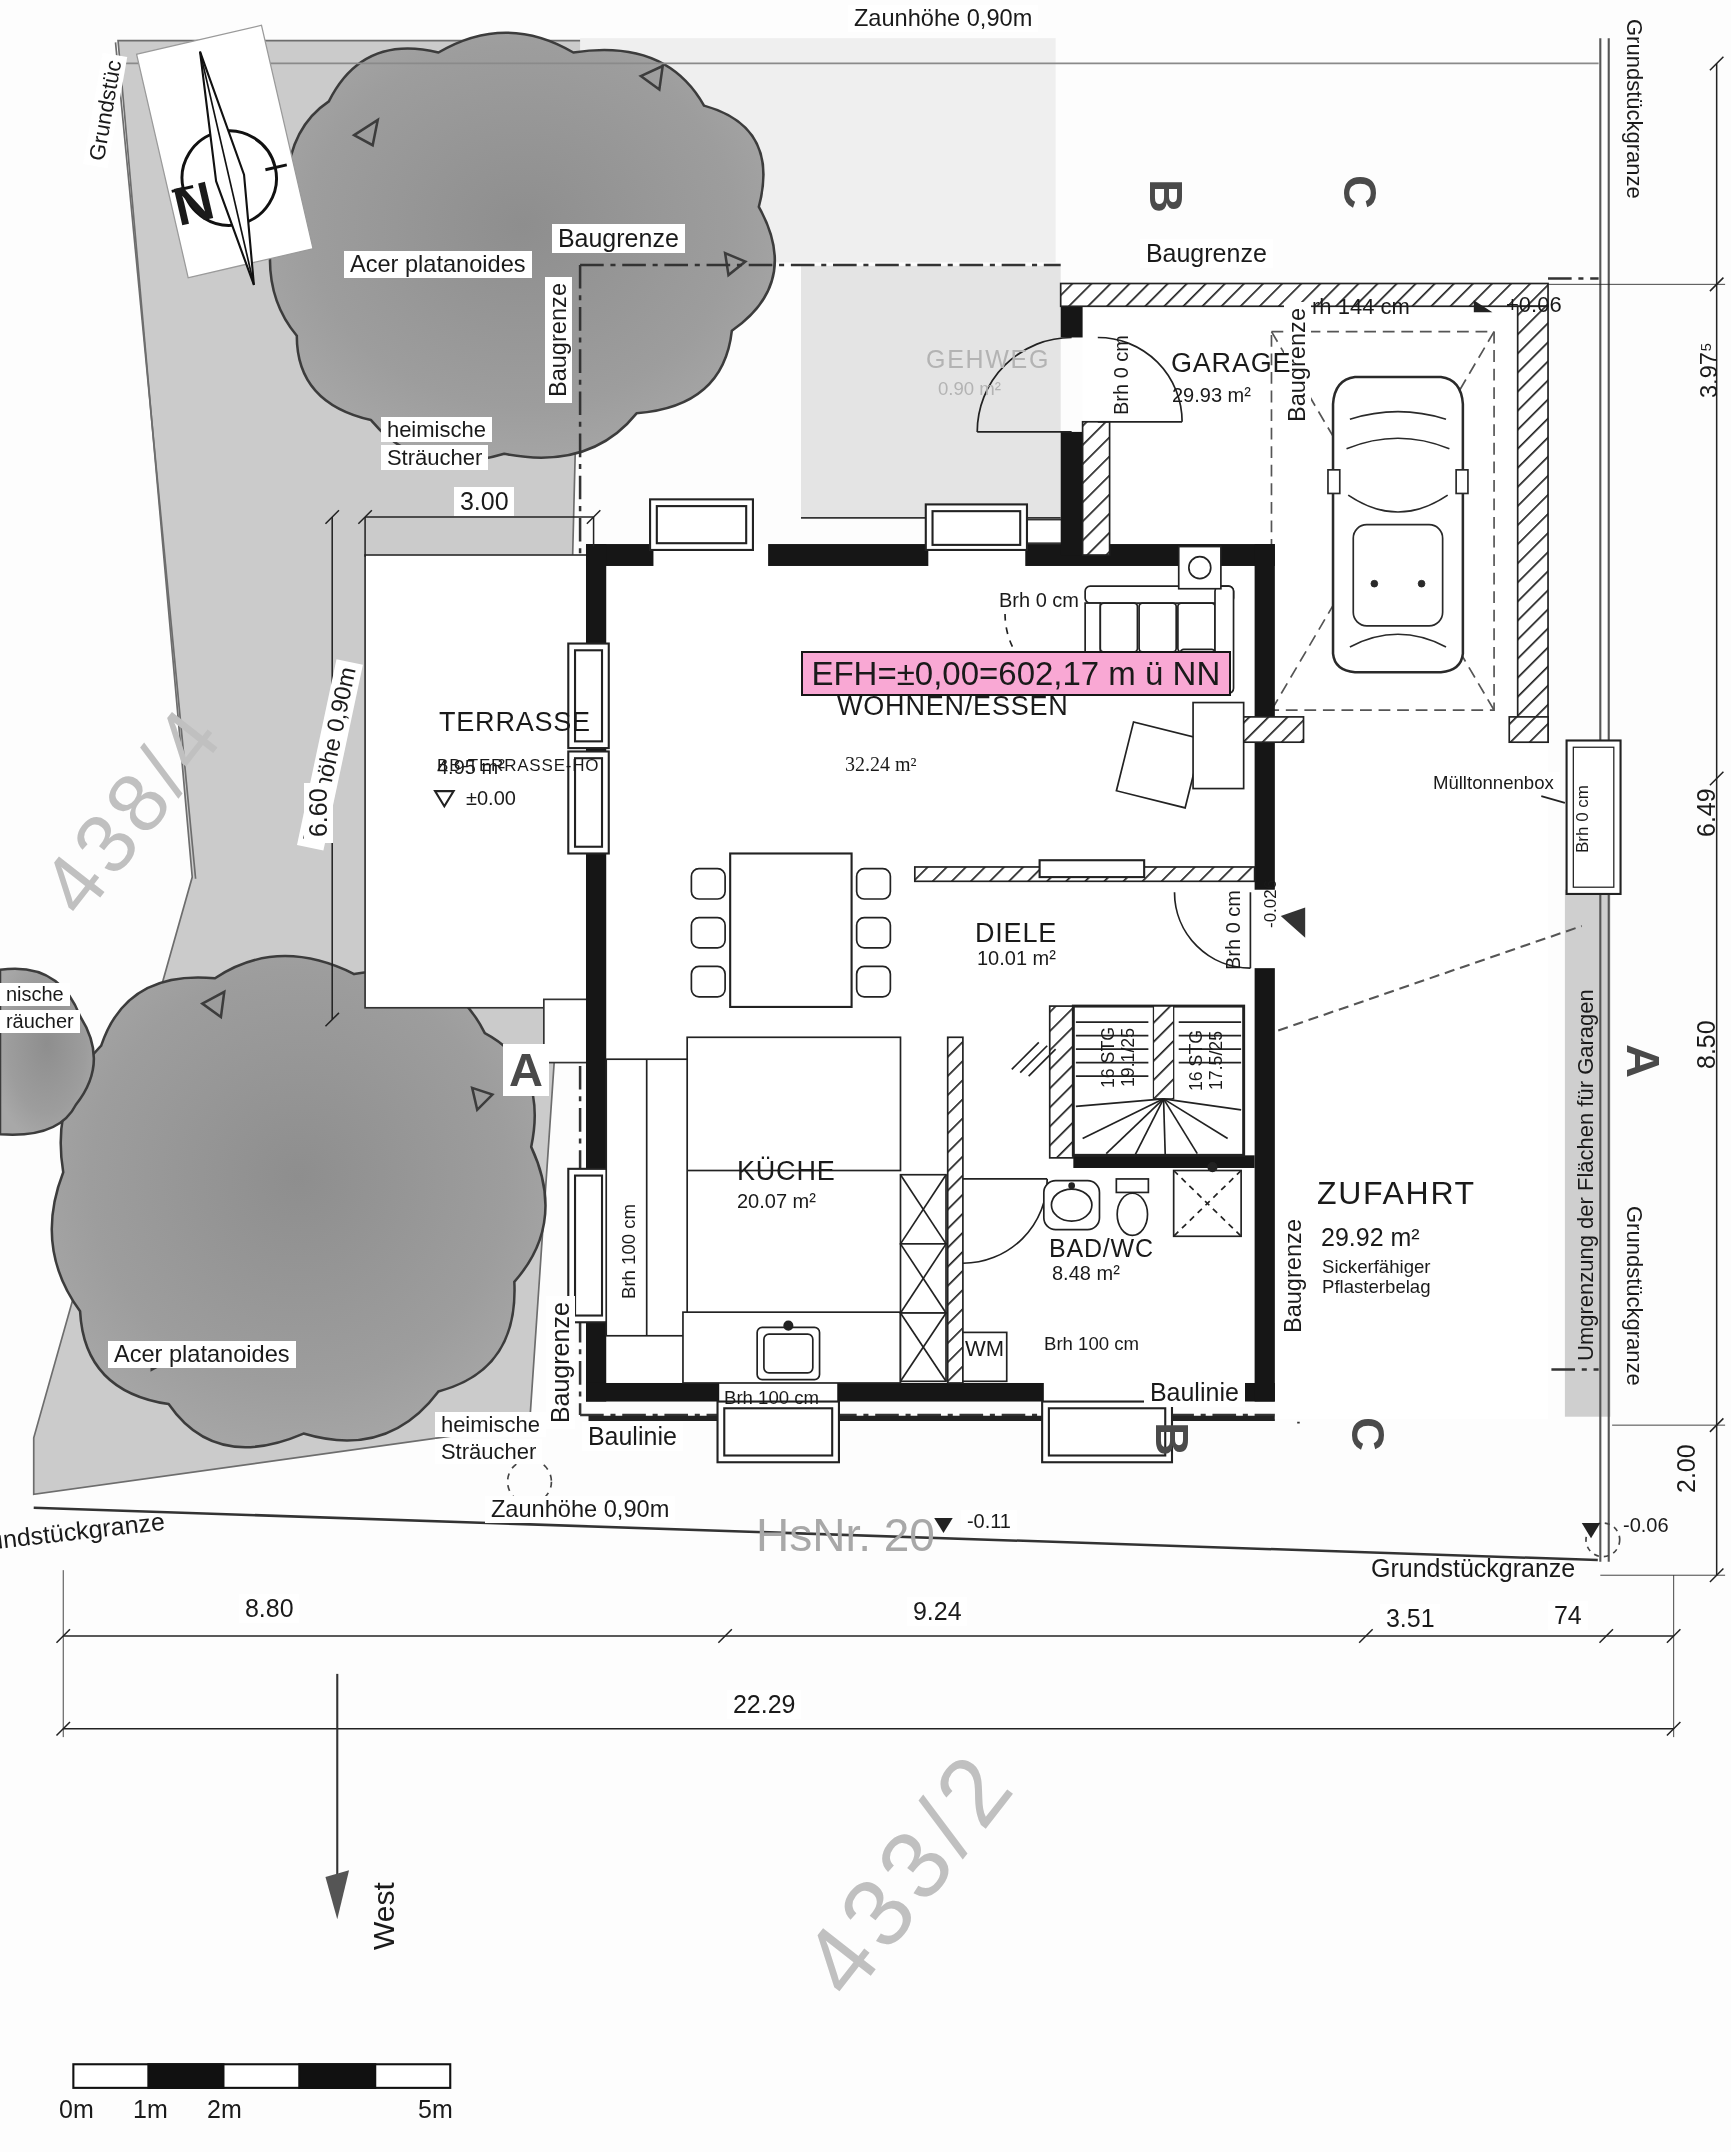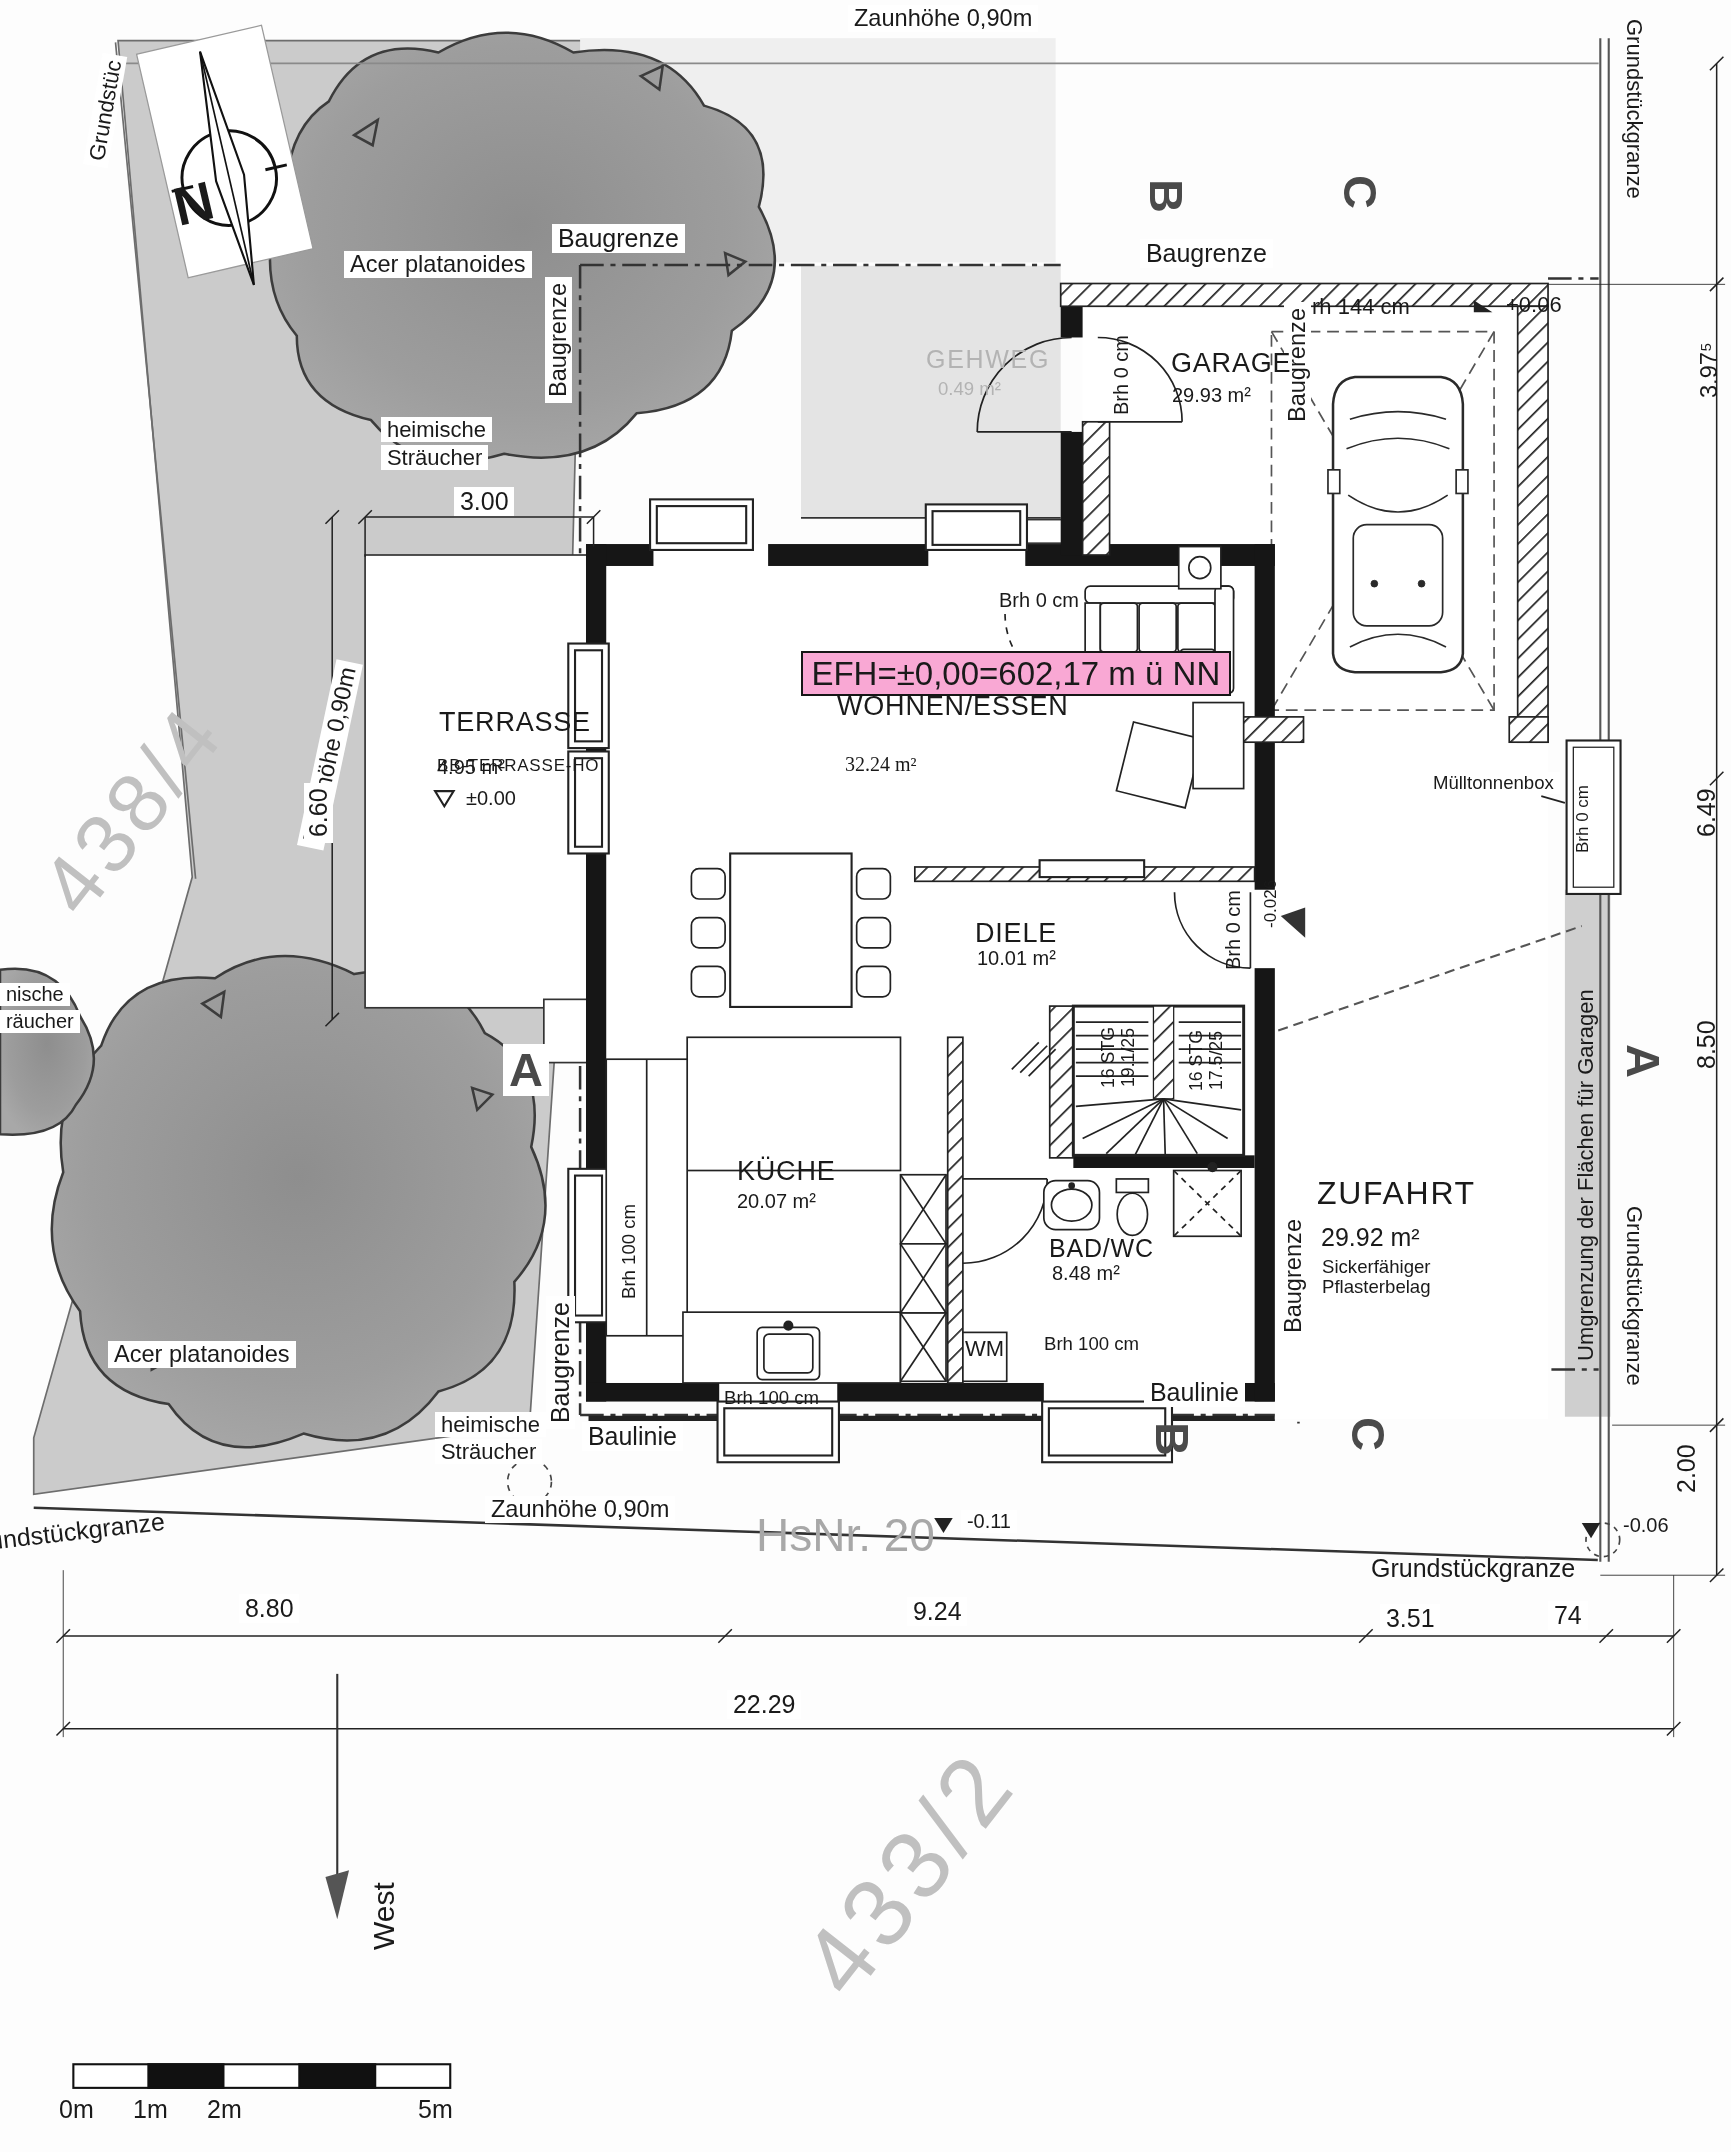--- a/index.html
+++ b/index.html
@@ -329,21 +329,21 @@
 <div class="lbl bg" style="left:1140px;top:239px;font-size:25px;">Baugrenze</div>
 <div class="lbl sec v90" style="left:1191px;top:179px;">B</div>
 <div class="lbl sec v90" style="left:1385px;top:175px;">C</div>
 <div class="lbl bg v" style="left:1284px;top:428px;font-size:23.6px;">Baugrenze</div>
 <div class="lbl" style="left:1312px;top:295px;font-size:22px;">rh 144 cm</div>
 <div class="lbl" style="left:1506px;top:293px;font-size:22px;">+0.06</div>
 <div class="lbl room" style="left:1171px;top:349px;">GARAGE</div>
 <div class="lbl area" style="left:1172px;top:385px;">29.93 m²</div>
 <div class="lbl v" style="left:1111px;top:415px;font-size:20px;">Brh 0 cm</div>
 <div class="lbl gray" style="left:926px;top:346px;font-size:25px;letter-spacing:1.7px;">GEHWEG</div>
-<div class="lbl gray" style="left:938px;top:379px;font-size:18.6px;">0.49 m²</div>
+<div class="lbl gray" style="left:938px;top:379px;font-size:18.6px;">0.90 m²</div>
 <div class="lbl bg" style="left:297px;top:845px;font-size:23.6px;transform:rotate(-78deg);transform-origin:0 0;">Zaunhöhe 0,90m</div>
 <div class="lbl wmk" style="left:23.6px;top:875px;font-size:84px;letter-spacing:5px;transform:rotate(-52deg);transform-origin:0 0;">438/4</div>
 <div class="lbl efhbox" style="left:801px;top:651px;">EFH=±0,00=602,17 m ü NN</div>
 <div class="lbl room" style="left:837px;top:692px;">WOHNEN/ESSEN</div>
 <div class="lbl area" style="left:845px;top:754px;font-family:Liberation Serif, serif;">32.24 m²</div>
 <div class="lbl small" style="left:999px;top:590px;font-size:20px;">Brh 0 cm</div>
 <div class="lbl room" style="left:439px;top:708px;">TERRASSE</div>
 <div class="lbl" style="left:437px;top:757px;font-size:17px;letter-spacing:0.8px;">BB-TERRASSE-HO</div>
 <div class="lbl area" style="left:437px;top:757px;">4.95 m²</div>
 <div class="lbl" style="left:466px;top:788px;font-size:20px;">±0.00</div>

